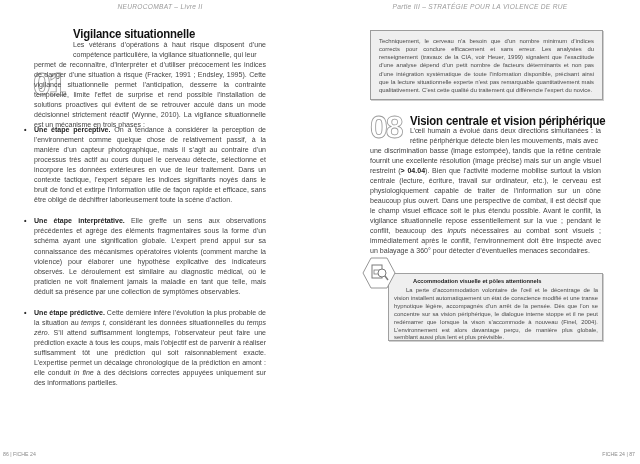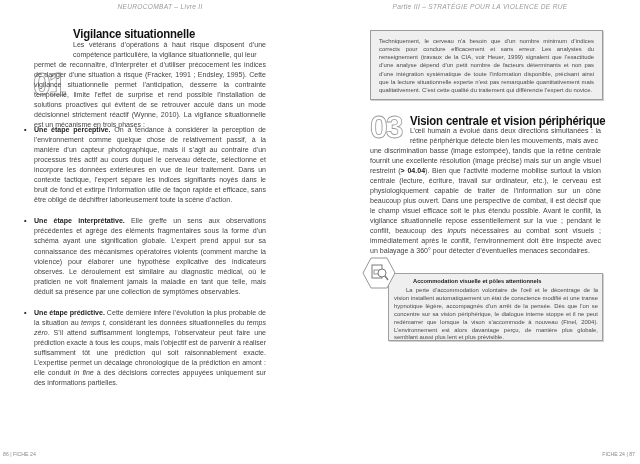--- a/index.html
+++ b/index.html
@@ -59,21 +59,21 @@
   <div class="folio folio-left">86 | FICHE 24</div>
 </div>
 
 <div class="page page-right">
   <div class="running-head">Partie III  –  STRATÉGIE POUR LA VIOLENCE DE RUE</div>
 
   <div class="box" style="left:50px; top:30px; width:231px; height:68px;">
     <div class="box-text" style="padding:6px 8px 0 8px;">Techniquement, le cerveau n’a besoin que d’un nombre minimum d’indices corrects pour conclure efficacement et sans erreur. Les analystes du renseignement (travaux de la CIA, voir Heuer, 1999) signalent que l’exactitude d’une analyse dépend d’un petit nombre de facteurs déterminants et non pas d’une intégration systématique de toute l’information disponible, précisant ainsi que la lecture situationnelle experte n’est pas remarquable quantitativement mais qualitativement. C’est cette qualité du traitement qui différencie l’expert du novice.</div>
   </div>
 
-  <div class="sec-num" style="left:50px; top:113px;">03</div>
+  <div class="sec-num" style="left:50px; top:113px;">08</div>
   <div class="sec-title" style="left:90px; top:114px;">Vision centrale et vision périphérique</div>
 
   <div class="body-text" style="left:90px; top:126px; width:191px;">L’œil humain a évolué dans deux directions simultanées : la rétine périphérique détecte bien les mouvements, mais avec</div>
   <div class="body-text" style="left:50px; top:146px; width:231px;"><span>une discrimination basse (image estompée), tandis que la rétine centrale fournit une excellente résolution (image précise) mais sur un angle visuel restreint (</span><b style="color:#222;">&gt; 04.04</b><span>). Bien que l’activité moderne mobilise surtout la vision centrale (lecture, écriture, travail sur ordinateur, etc.), le cerveau est physiologiquement capable de traiter de l’information sur un cône beaucoup plus ouvert. Dans une perspective de combat, il est décisif que le champ visuel efficace soit le plus étendu possible. Avant le conflit, la vigilance situationnelle repose essentiellement sur la vue ; pendant le conflit, beaucoup des </span><i>inputs</i><span> nécessaires au combat sont visuels ; immédiatement après le conflit, l’environnement doit être inspecté avec un balayage à 360° pour détecter d’éventuelles menaces secondaires.</span></div>
 
   <div class="box" style="left:68px; top:273px; width:213px; height:66px; border-color:#a0a0a0;">
     <div class="box2-title" style="position:absolute; left:24px; top:3px;">Accommodation visuelle et pôles attentionnels</div>
     <div class="box-text" style="position:absolute; left:5px; top:13px; width:204px; text-indent:12px; line-height:7.9px;">La perte d’accommodation volontaire de l’œil et le décentrage de la vision installent automatiquement un état de conscience modifié et une transe hypnotique légère, accompagnés d’un arrêt de la pensée. Dès que l’on se concentre sur sa vision périphérique, le dialogue interne stoppe et il ne peut redémarrer que lorsque la vison s’accommode à nouveau (Finel, 2004). L’environnement est alors davantage perçu, de manière plus globale, semblant aussi plus lent et plus prévisible.</div>
   </div>
 

